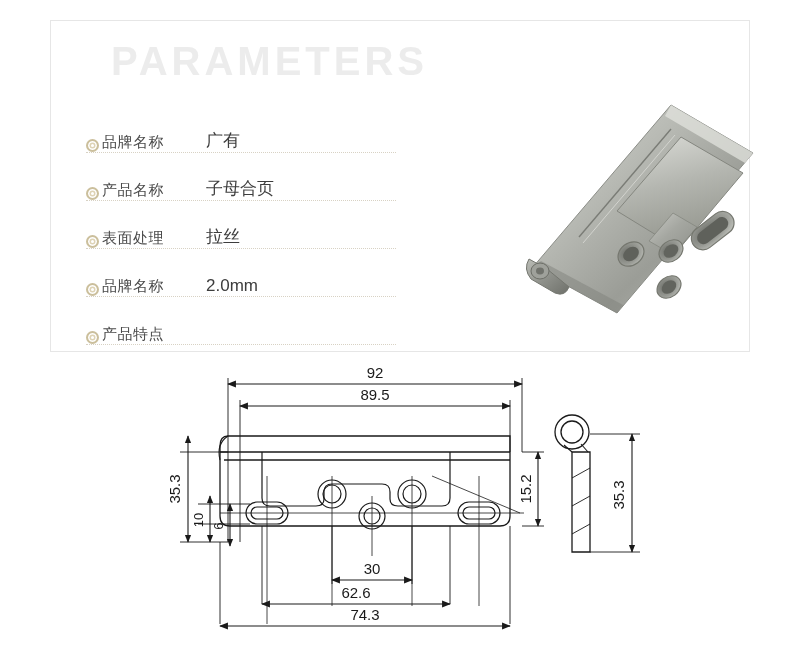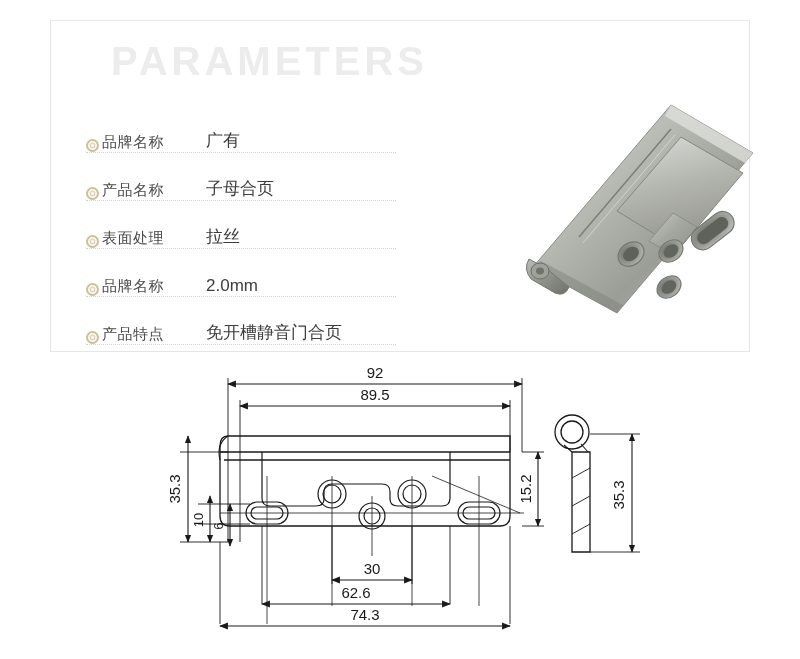--- a/index.html
+++ b/index.html
@@ -136,21 +136,20 @@
 
     <div class="spec-row">
       <span class="bullet"></span>
       <span class="spec-label">品牌名称</span>
       <span class="spec-value">2.0mm</span>
     </div>
 
     <div class="spec-row">
       <span class="bullet"></span>
       <span class="spec-label">产品特点</span>
-      <span class="spec-value">免开槽静音门合页</span>
     </div>
 
   </div>
 
   <div class="photo-wrap">
     <svg width="250" height="230" viewBox="0 0 250 230" xmlns="http://www.w3.org/2000/svg">
       <defs>
         <linearGradient id="plateA" x1="0" y1="0" x2="1" y2="1">
           <stop offset="0%" stop-color="#d6d7d2"></stop>
           <stop offset="35%" stop-color="#b9bbb5"></stop>

